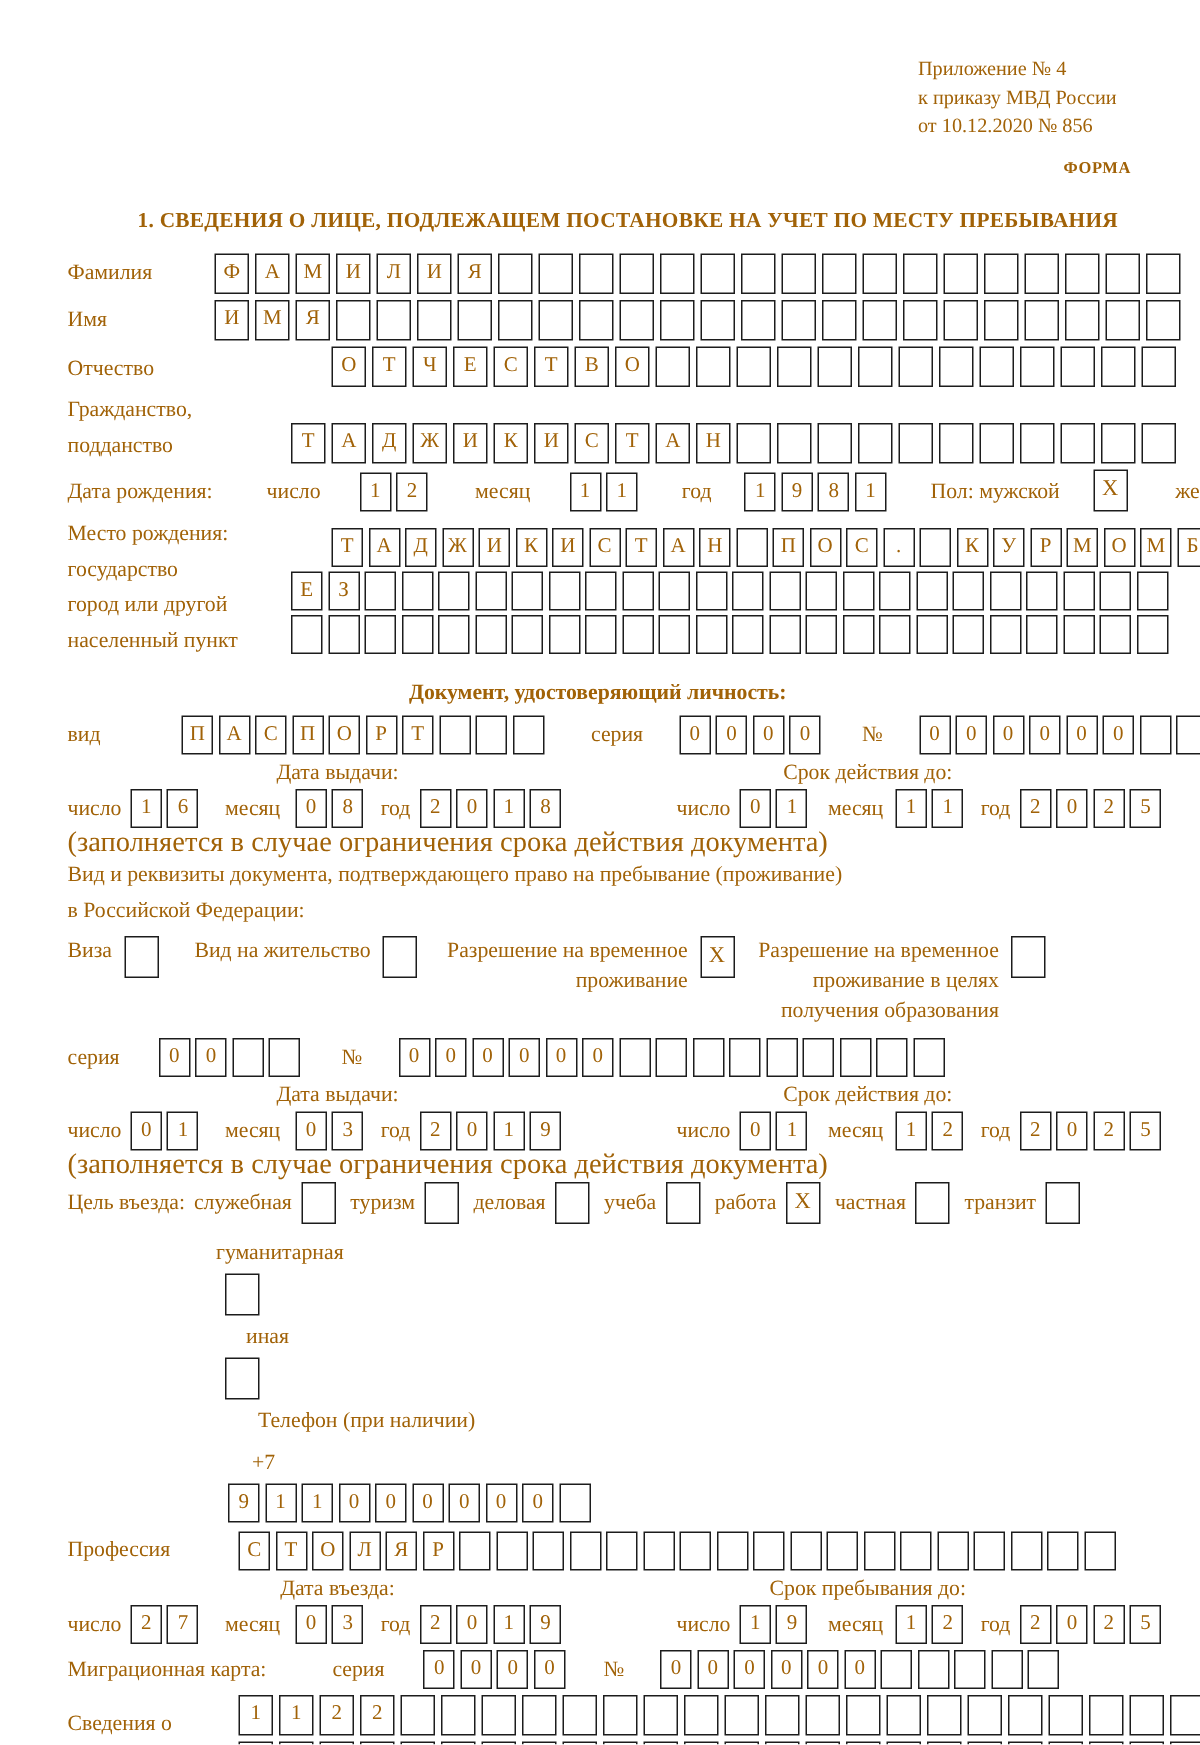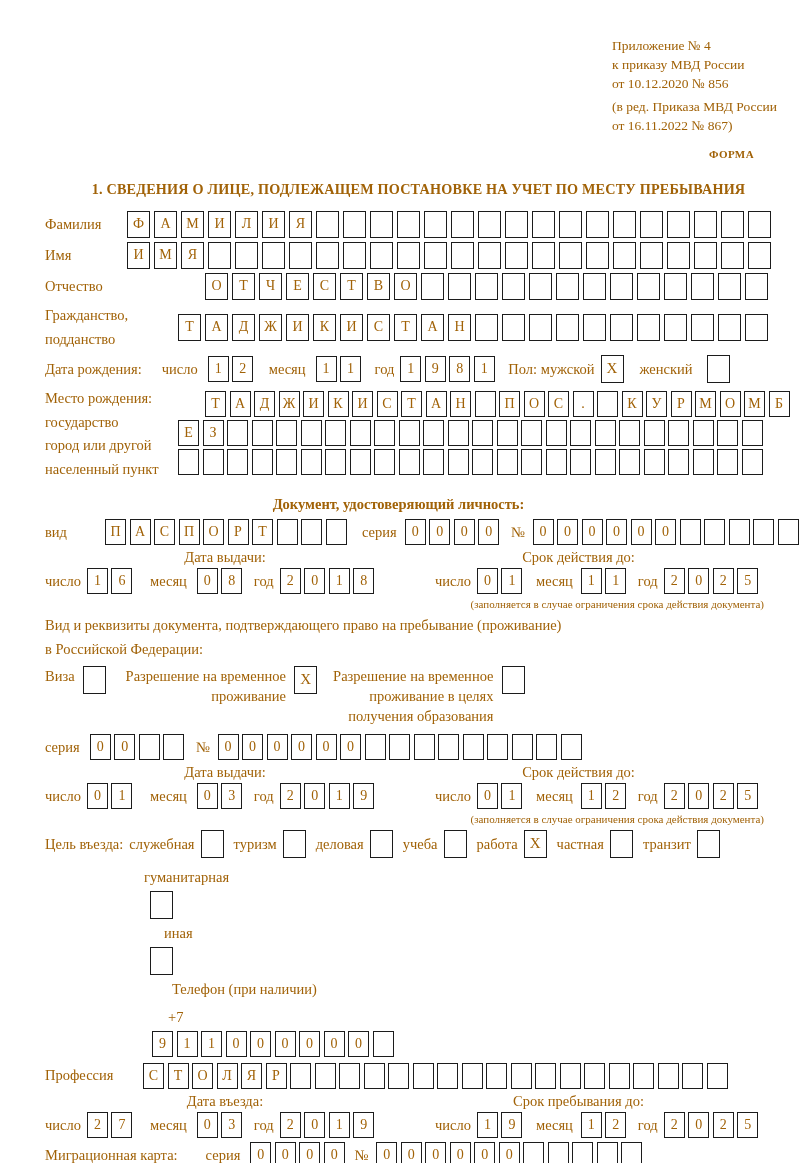--- a/index.html
+++ b/index.html
@@ -9,21 +9,21 @@
   
   .hdr{margin-left:567px;font-size:13.5px;line-height:19px;}
   .hdr .grp{margin-top:4px;}
   .forma{font-weight:bold;text-align:right;padding-right:38px;margin-top:13px;font-size:11px;letter-spacing:.4px;}
   
   .title{margin-top:14px;text-align:center;font-weight:bold;font-size:15.5px;line-height:23px;letter-spacing:.2px;}
   .tuline{display:inline-block;width:58px;height:13px;border-bottom:2.2px solid #333;margin-left:12px;}
   .sec{margin-top:21px;font-weight:bold;font-size:14.2px;text-align:center;letter-spacing:.2px;}
   .rows{margin-top:13px;}
   
-  .frow{display:flex;align-items:center;margin-bottom:4px;}
+  .frow{display:flex;align-items:flex-end;margin-bottom:4px;gap:16px;}
   .lbl{line-height:27px;flex:none;}
   .lblcol{flex:none;}
   .lblcol div{line-height:23.5px;}
   .w82{width:82px;} .w160{width:160px;} .w133{width:133px;} .w60{width:60px;} .w98{width:98px;}
   .cells{display:flex;flex:none;}
   .cb,.cbs{flex:none;box-sizing:border-box;border:1.6px solid #1c1c1c;text-align:center;
            font-size:14px;background:#fff;}
   .cb{width:23px;height:27px;margin-right:4px;line-height:24px;}
   .cbs{width:21px;height:26px;margin-right:3.5px;line-height:23px;}
   .ckb{flex:none;display:inline-block;box-sizing:border-box;width:23px;height:28px;
@@ -35,21 +35,21 @@
   .ml24{margin-left:24px;} .ml28{margin-left:28px;}
   .dochdr{text-align:center;font-weight:bold;margin:14px 40px 5px 0;line-height:19px;}
   
   .dtitles{display:flex;line-height:16px;margin-bottom:3px;}
   .dt1{width:360px;text-align:center;}
   .dt2{flex:1;text-align:center;margin-right:40px;}
   .drow{margin-bottom:2px;}
   .dhalf{display:flex;width:372px;flex:none;align-items:flex-start;}
   .dhalf2{display:flex;align-items:flex-start;}
   .dlbl{line-height:26px;flex:none;}
-  .note{font-size:11px;line-height:16px;text-align:right;padding-right:28px;margin-bottom:3px;}
+  .note{font-size:19px;line-height:16px;padding-right:28px;margin-bottom:3px;}
   .para{line-height:21px;margin-top:3px;}
   
   .permits{display:flex;align-items:flex-start;margin:6px 0 8px 0;}
   .pgrp{display:flex;align-items:flex-start;}
   .pgrp .txt{line-height:20px;text-align:right;}
   .pgrp .ckb{margin-left:8px;}
   
   .prow{display:flex;align-items:flex-start;margin-bottom:5px;}
   .prow .lbl{line-height:28px;}
   .prow .ckb{margin-left:6px;}
@@ -59,24 +59,20 @@
 </style>
 </head>
 <body>
 
 <div class="page">
 
   <div class="hdr">
     <div>Приложение № 4</div>
     <div>к приказу МВД России</div>
     <div>от 10.12.2020 № 856</div>
-    <div class="grp">
-      <div>(в ред. Приказа МВД России</div>
-      <div>от 16.11.2022 № 867)</div>
-    </div>
   </div>
 
   <div class="forma">ФОРМА</div>
 
 
   <div class="sec">1. СВЕДЕНИЯ О ЛИЦЕ, ПОДЛЕЖАЩЕМ ПОСТАНОВКЕ НА УЧЕТ ПО МЕСТУ ПРЕБЫВАНИЯ</div>
 
   <div class="rows">
 
     <div class="frow">
@@ -397,20 +393,24 @@
       </div>
     </div>
     <div class="note">(заполняется в случае ограничения срока действия документа)</div>
 
     <div class="para">Вид и реквизиты документа, подтверждающего право на пребывание (проживание)</div>
     <div class="para">в Российской Федерации:</div>
 
     <div class="permits">
       <div class="pgrp">
         <span class="txt">Виза</span>
+        <span class="ckb"></span>
+      </div>
+      <div class="pgrp ml24">
+        <span class="txt">Вид на жительство</span>
         <span class="ckb"></span>
       </div>
       <div class="pgrp ml20">
         <span class="txt">
           <span>Разрешение на временное</span><br>
           <span>проживание</span>
         </span>
         <span class="ckb">X</span>
       </div>
       <div class="pgrp ml16">

